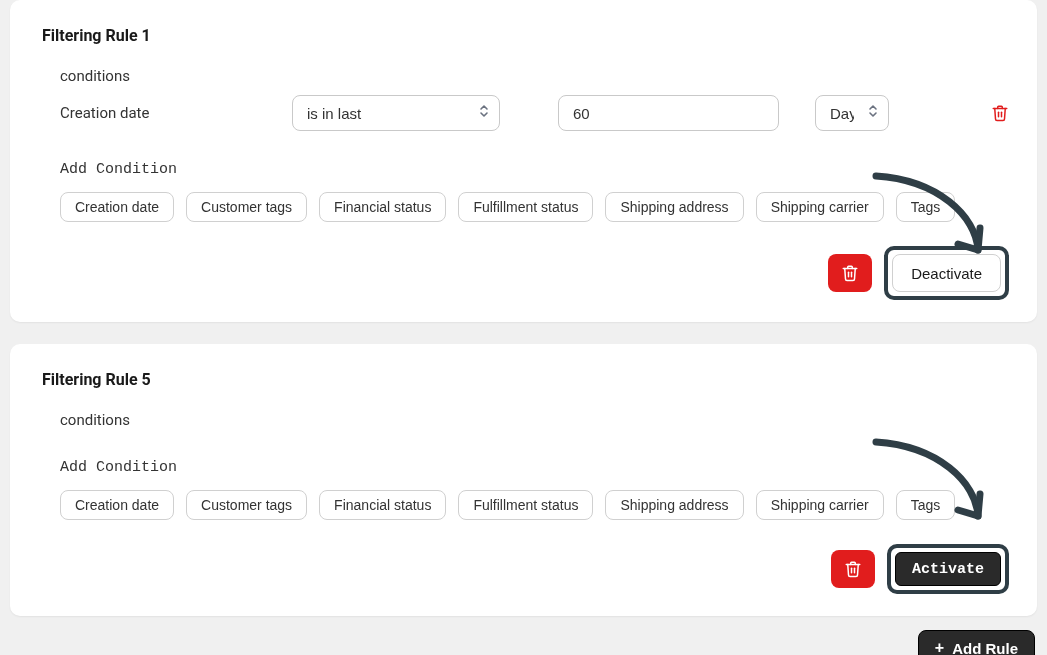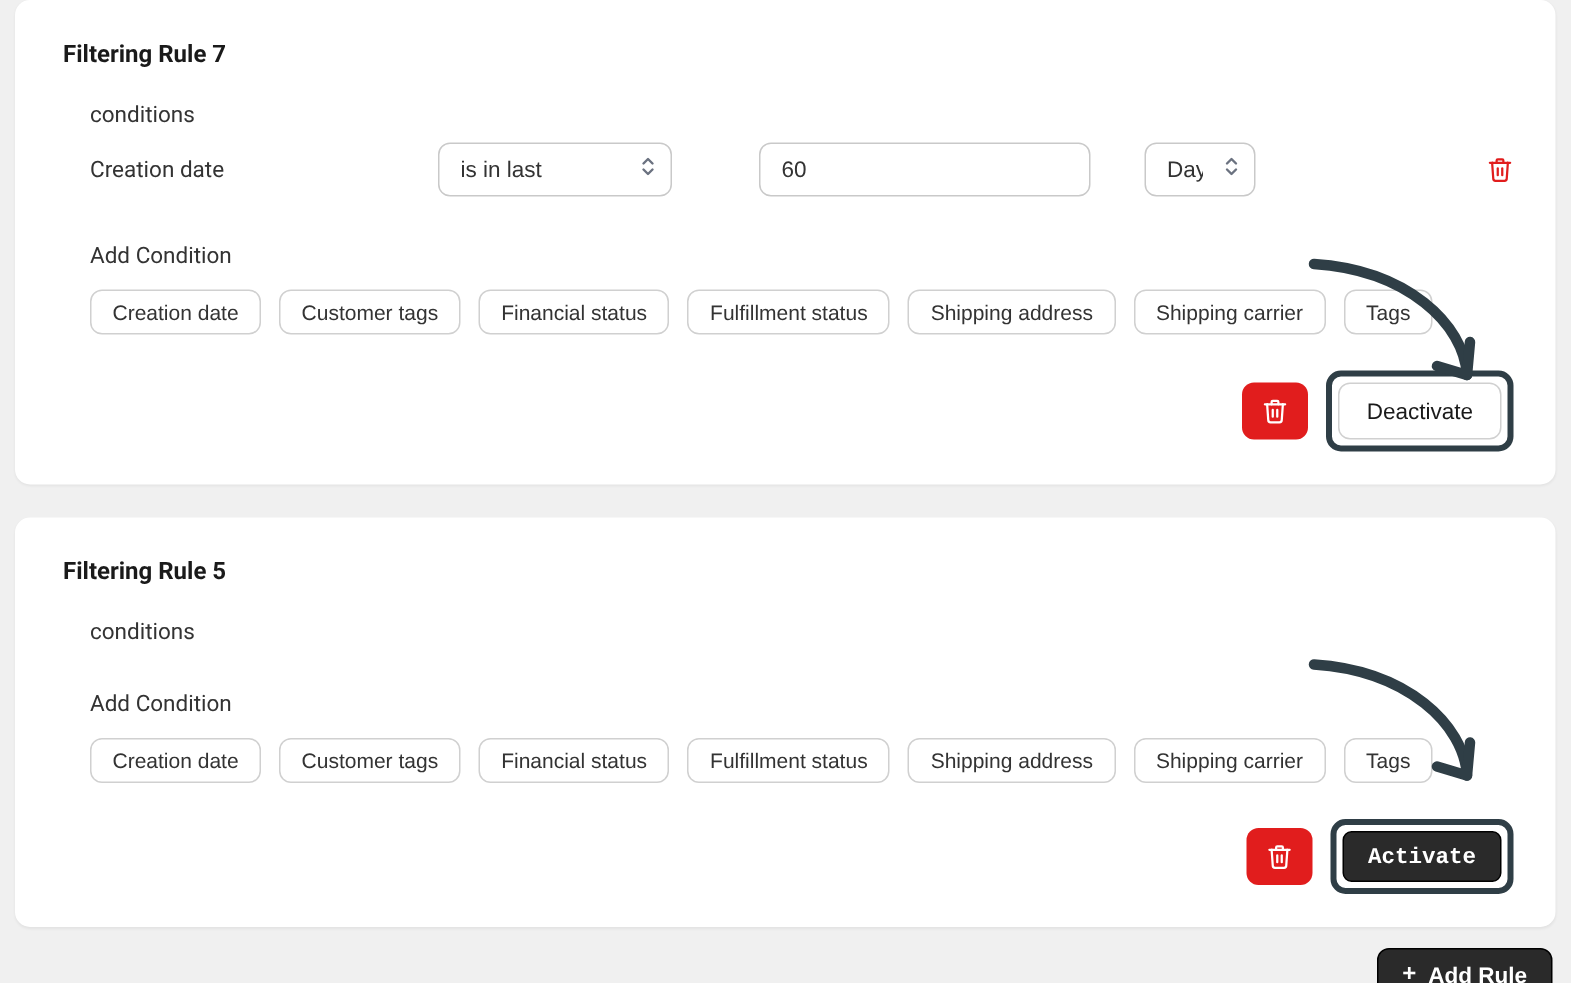--- a/index.html
+++ b/index.html
@@ -40,33 +40,33 @@
     font-size:15px;color:var(--muted);
     padding:0 34px 0 14px;
     box-sizing:border-box;
     position:relative;
   }
   .select-wrap{position:relative;display:inline-flex;}
   .select-wrap .chev{
     position:absolute;right:10px;top:50%;transform:translateY(-50%);
     pointer-events:none;color:#6b7280;
   }
-  .op-select{width:156px;}
+  .op-select{width:208px;}
   .value-input{
     height:36px;border:1px solid var(--select-border);border-radius:8px;
     background:#fff;font-size:15px;color:var(--muted);padding:0 14px;
     width:221px;margin-left:58px;box-sizing:border-box;
   }
   .unit-select{width:74px;margin-left:18px;}
   .row-trash{
     position:absolute;right:0;top:50%;transform:translateY(-50%);
     color:var(--red);
   }
   .icon-btn{display:inline-flex;align-items:center;justify-content:center;cursor:pointer;}
-  .add-cond-title{font-size:15px;color:var(--muted);margin:0 0 14px 0;}
+  .add-cond-title{font-size:15px;color:var(--muted);margin:0 0 14px 0;font-family:Liberation Mono, monospace;}
   .pills{display:flex;flex-wrap:wrap;gap:12px;margin-bottom:24px;}
   .pill{
     border:1px solid var(--pill-border);border-radius:8px;background:#fff;
     padding:7px 14px;font-size:14px;color:var(--muted);cursor:pointer;
     line-height:1;
   }
   .actions{display:flex;justify-content:flex-end;align-items:center;gap:12px;margin-top:4px;}
   .trash-btn{
     background:var(--red);border:none;border-radius:8px;
     width:44px;height:38px;display:inline-flex;align-items:center;justify-content:center;
@@ -95,21 +95,21 @@
     display:inline-flex;align-items:center;gap:8px;
   }
   .plus{font-size:16px;font-weight:700;line-height:1;}
 </style>
 </head>
 <body>
 
 <div class="page">
 
   <div class="card">
-    <h3 class="rule-title">Filtering Rule 7</h3>
+    <h3 class="rule-title">Filtering Rule 1</h3>
 
     <div class="indent">
       <p class="sub-label">conditions</p>
 
       <div class="row">
         <span class="cond-label">Creation date</span>
 
         <span class="select-wrap">
           <select class="select op-select">
             <option>is in last</option>

